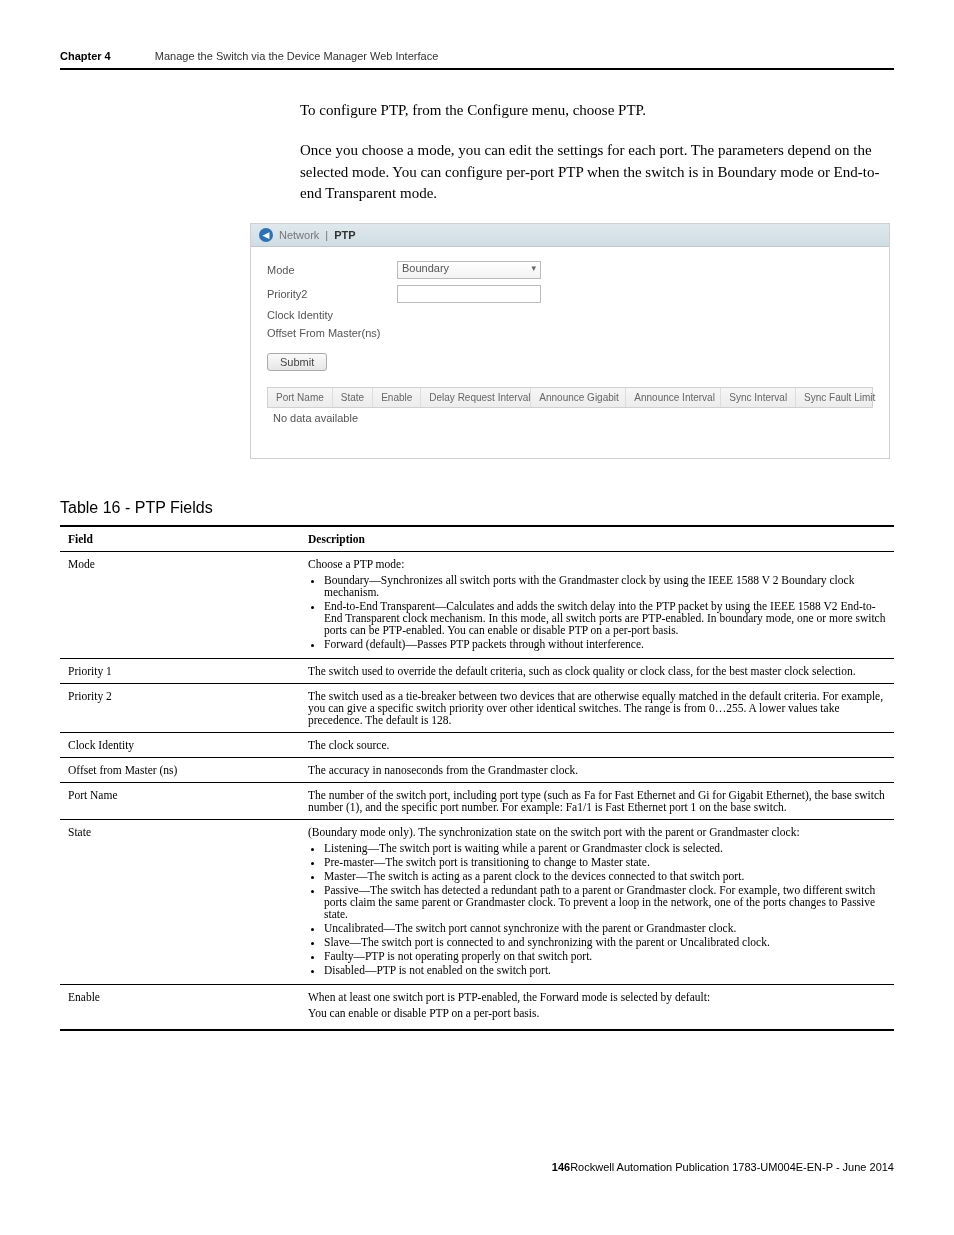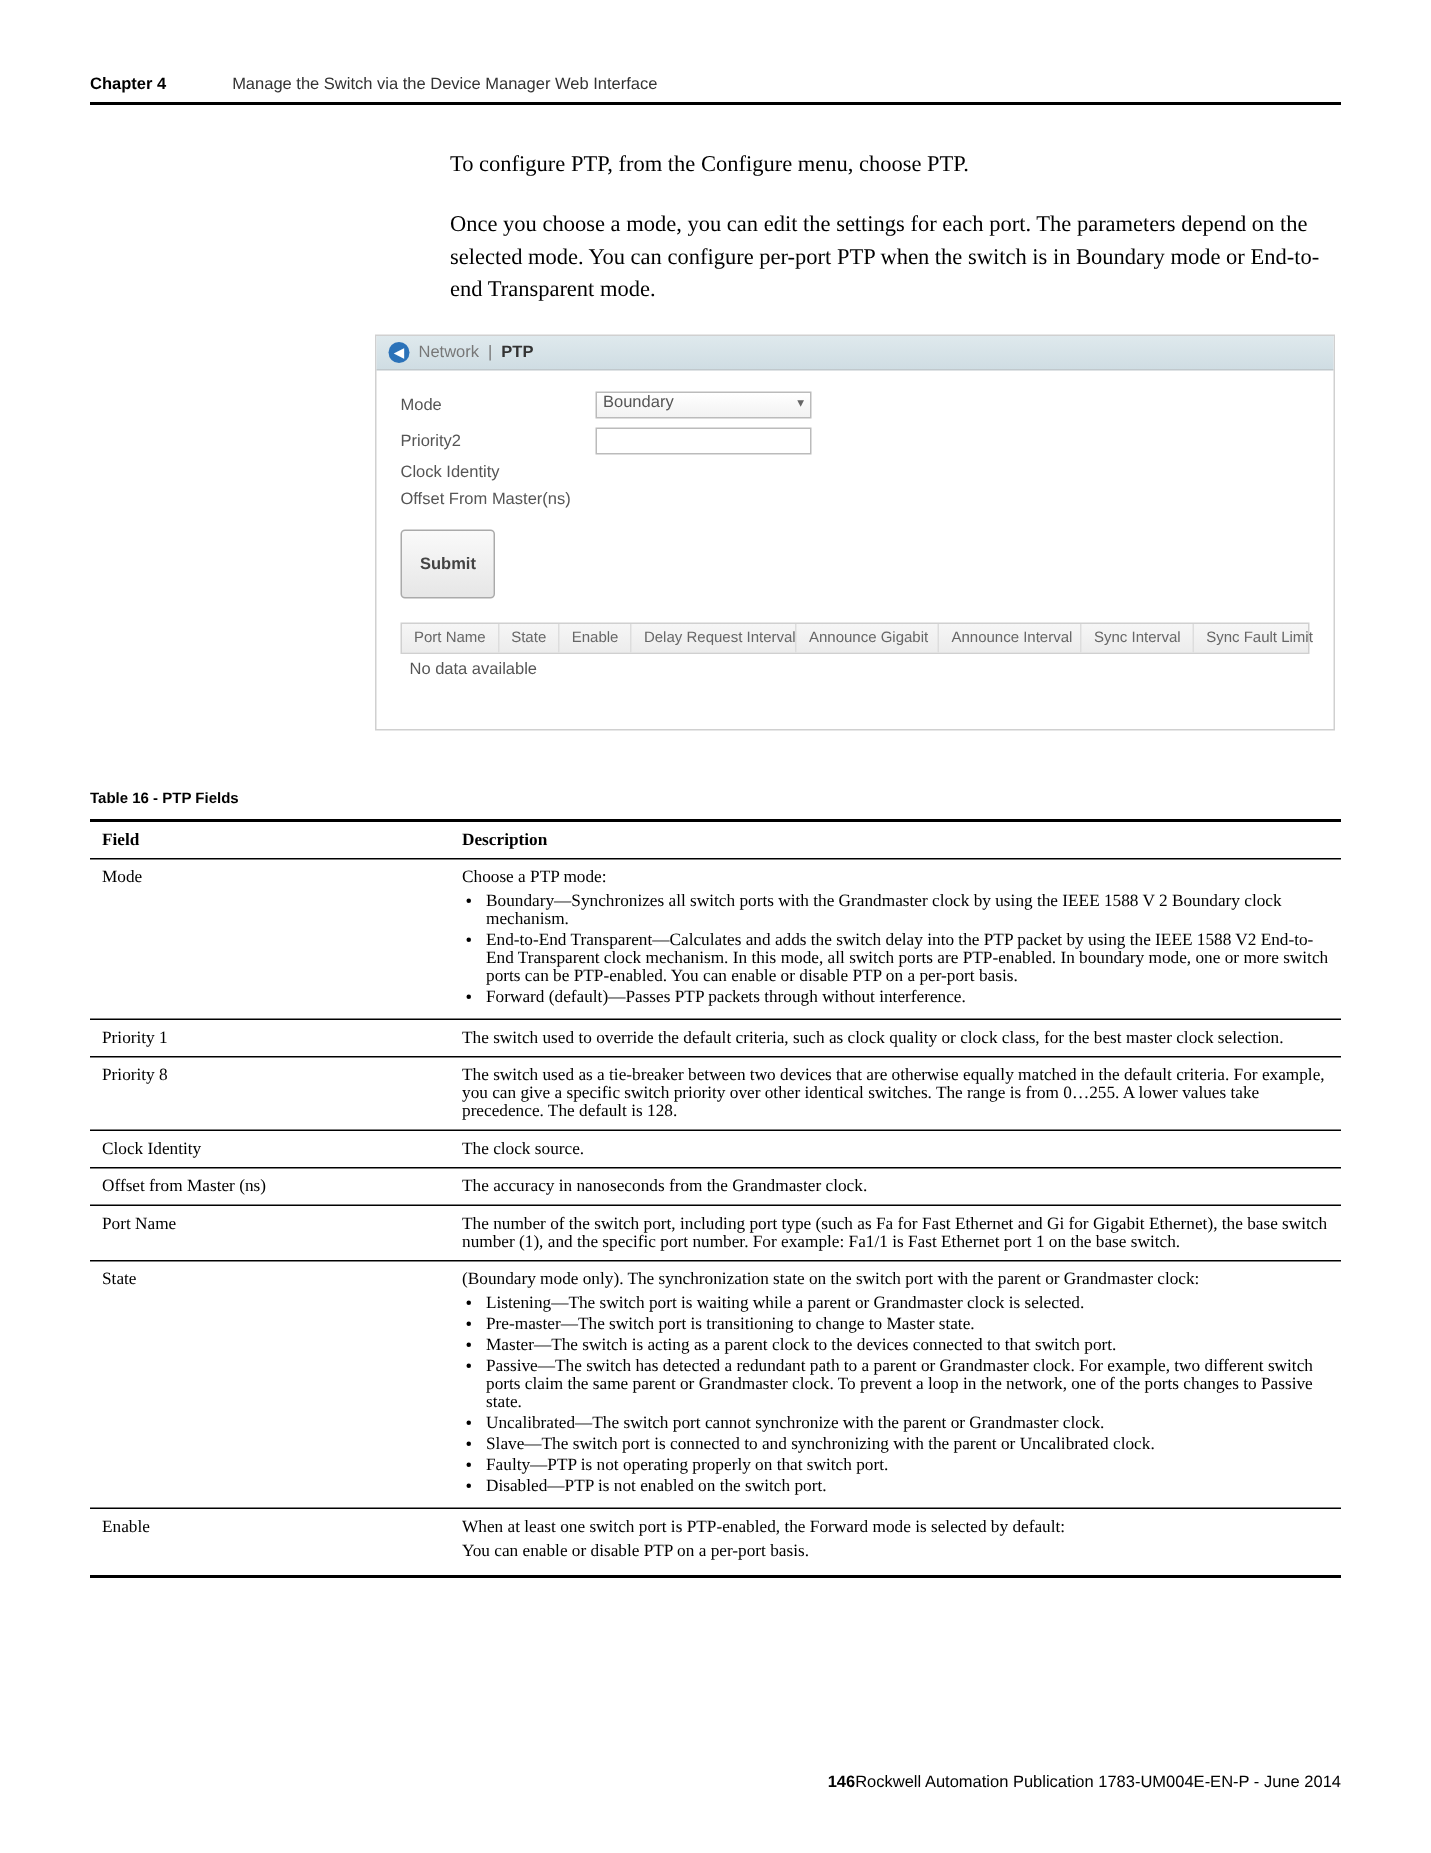--- a/index.html
+++ b/index.html
@@ -56,44 +56,44 @@
   .ss-label { width: 130px; color: #555; }
   .ss-select, .ss-input {
     border: 1px solid #bbb; height: 18px; width: 144px;
     background: #fff; font-size: 11px; padding: 0 4px;
   }
   .ss-select { background: linear-gradient(#fff,#f2f2f2); position: relative; }
   .ss-select::after {
     content: "▾"; position: absolute; right: 4px; top: 1px; color: #666; font-size: 9px;
   }
   .ss-submit {
-    margin-top: 8px; padding: 16px 12px;
+    margin-top: 8px; padding: 2px 12px;
     border: 1px solid #aaa; background: linear-gradient(#fafafa,#e6e6e6);
-    border-radius: 3px; font-size: 11px; color: #444; font-weight: bold;
+    border-radius: 3px; font-size: 11px; color: #444;
   }
   .ss-table-head {
     margin-top: 16px; border: 1px solid #d0d0d0;
     background: linear-gradient(#f6f6f6,#ececec);
     display: flex; font-size: 10px; color: #666;
   }
   .ss-th { padding: 4px 8px; border-right: 1px solid #ddd; white-space: nowrap; }
   .ss-th:first-child { width: 70px; }
   .ss-th:nth-child(2) { width: 50px; }
   .ss-th:nth-child(3) { width: 50px; }
   .ss-th:nth-child(4) { width: 110px; }
   .ss-th:nth-child(5) { width: 95px; }
   .ss-th:nth-child(6) { width: 95px; }
   .ss-th:nth-child(7) { width: 80px; }
   .ss-th:last-child { border-right: none; flex: 1; }
   .ss-nodata { padding: 4px 6px; color: #555; font-size: 11px; }
 
   .table-caption {
     font-family: Arial, sans-serif;
-    font-weight: bold;
-    font-size: 10px;
+    font-weight: normal;
+    font-size: 16px;
     margin-bottom: 8px;
   }
   table.fields {
     width: 100%;
     border-collapse: collapse;
     font-family: Arial, sans-serif;
     font-size: 11.5px;
   }
   table.fields th, table.fields td {
     border-top: 1px solid #000;
@@ -187,21 +187,21 @@
           <li>End-to-End Transparent—Calculates and adds the switch delay into the PTP packet by using the IEEE 1588 V2 End-to-End Transparent clock mechanism. In this mode, all switch ports are PTP-enabled. In boundary mode, one or more switch ports can be PTP-enabled. You can enable or disable PTP on a per-port basis.</li>
           <li>Forward (default)—Passes PTP packets through without interference.</li>
         </ul>
       </td>
     </tr>
     <tr>
       <td>Priority 1</td>
       <td>The switch used to override the default criteria, such as clock quality or clock class, for the best master clock selection.</td>
     </tr>
     <tr>
-      <td>Priority 8</td>
+      <td>Priority 2</td>
       <td>The switch used as a tie-breaker between two devices that are otherwise equally matched in the default criteria. For example, you can give a specific switch priority over other identical switches. The range is from 0…255. A lower values take precedence. The default is 128.</td>
     </tr>
     <tr>
       <td>Clock Identity</td>
       <td>The clock source.</td>
     </tr>
     <tr>
       <td>Offset from Master (ns)</td>
       <td>The accuracy in nanoseconds from the Grandmaster clock.</td>
     </tr>

